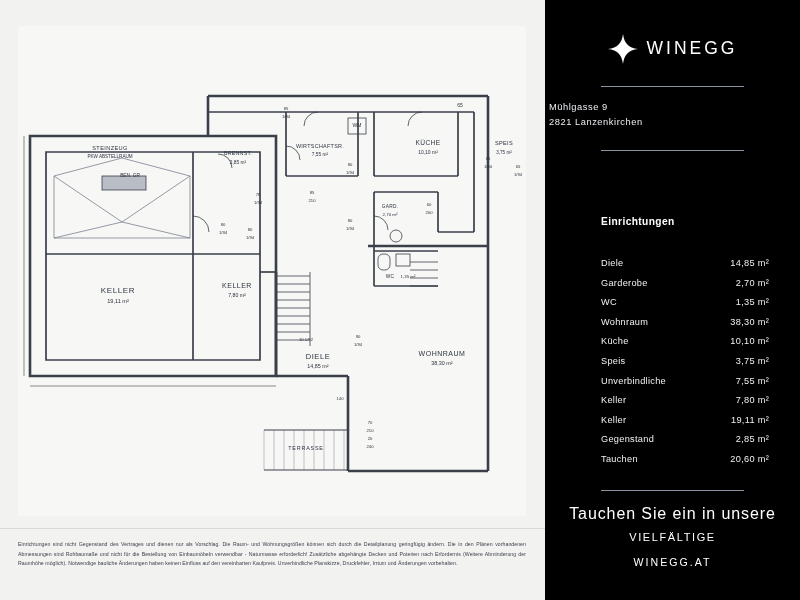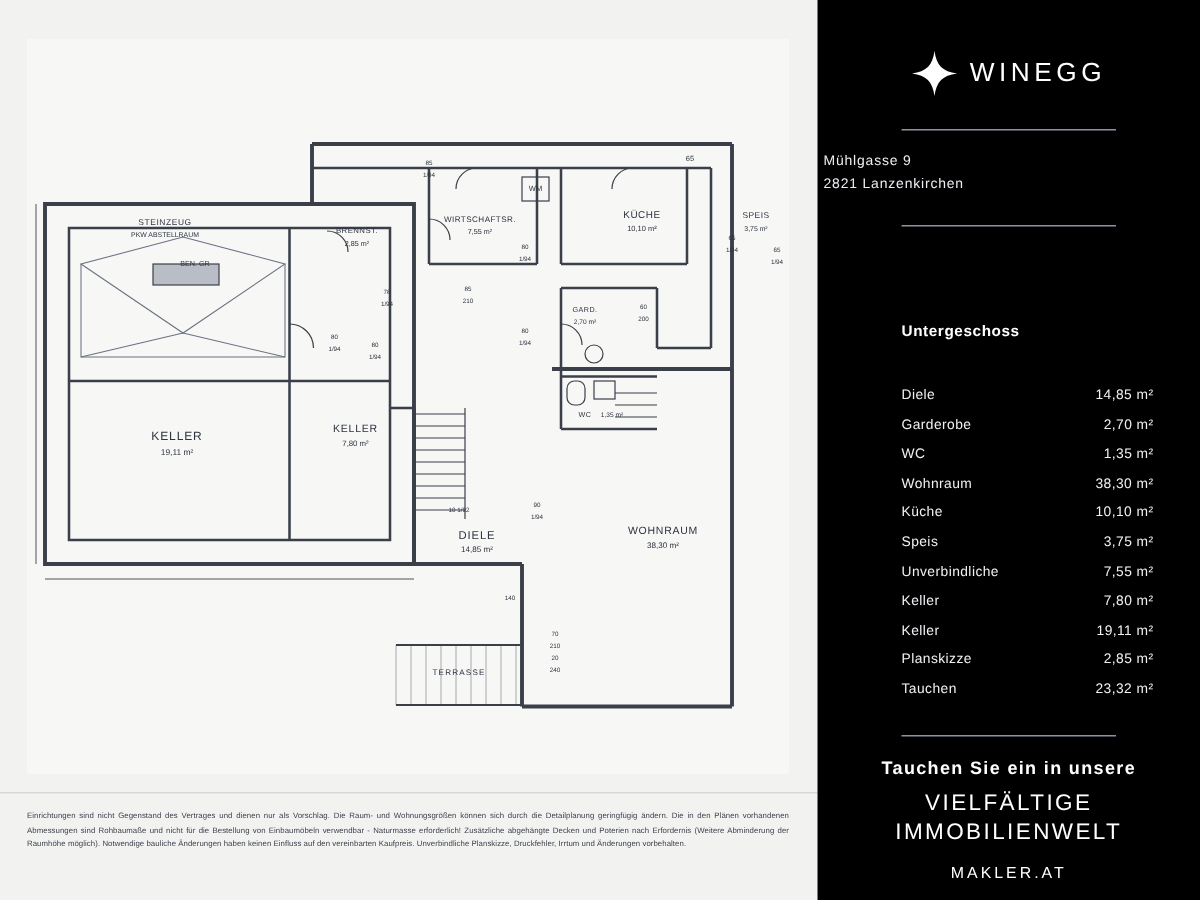--- a/index.html
+++ b/index.html
@@ -116,28 +116,27 @@
   }
   .room-name { white-space: nowrap; }
   .room-val { white-space: nowrap; }
 
   .cta {
     position: absolute;
     top: 505px; left: 0; width: 255px;
     text-align: center;
   }
   .cta-l1 {
-    font-size: 12px;
+    font-size: 16px;
     letter-spacing: 0.9px;
     color: #ffffff;
     margin-bottom: 7px;
-    font-weight: bold;
   }
   .cta-l2, .cta-l3 {
-    font-size: 15px;
+    font-size: 11px;
     letter-spacing: 1.6px;
     color: #ffffff;
     line-height: 1.28;
   }
   .cta-web {
     margin-top: 12px;
     font-size: 10.6px;
     letter-spacing: 2.0px;
     color: #ffffff;
   }
@@ -327,21 +326,21 @@
 
     <div class="divider d1"></div>
 
     <div class="addr">
       <div>Mühlgasse 9</div>
       <div>2821 Lanzenkirchen</div>
     </div>
 
     <div class="divider d2"></div>
 
-    <div class="floor-title">Untergeschoss</div>
+    <div class="floor-title">Einrichtungen</div>
 
     <div class="rooms">
       <div class="room-row">
         <span class="room-name">Diele</span>
         <span class="room-val">14,85 m²</span>
       </div>
       <div class="room-row">
         <span class="room-name">Garderobe</span>
         <span class="room-val">2,70 m²</span>
       </div>
@@ -367,32 +366,31 @@
       </div>
       <div class="room-row">
         <span class="room-name">Keller</span>
         <span class="room-val">7,80 m²</span>
       </div>
       <div class="room-row">
         <span class="room-name">Keller</span>
         <span class="room-val">19,11 m²</span>
       </div>
       <div class="room-row">
-        <span class="room-name">Planskizze</span>
+        <span class="room-name">Gegenstand</span>
         <span class="room-val">2,85 m²</span>
       </div>
       <div class="room-row">
         <span class="room-name">Tauchen</span>
-        <span class="room-val">23,32 m²</span>
+        <span class="room-val">20,60 m²</span>
       </div>
     </div>
 
     <div class="divider d3"></div>
 
     <div class="cta">
       <div class="cta-l1">Tauchen Sie ein in unsere</div>
       <div class="cta-l2">VIELFÄLTIGE</div>
-      <div class="cta-l3">IMMOBILIENWELT</div>
-      <div class="cta-web">MAKLER.AT</div>
+      <div class="cta-web">WINEGG.AT</div>
     </div>
 
   </div>
 </div>
 
 </body></html>

